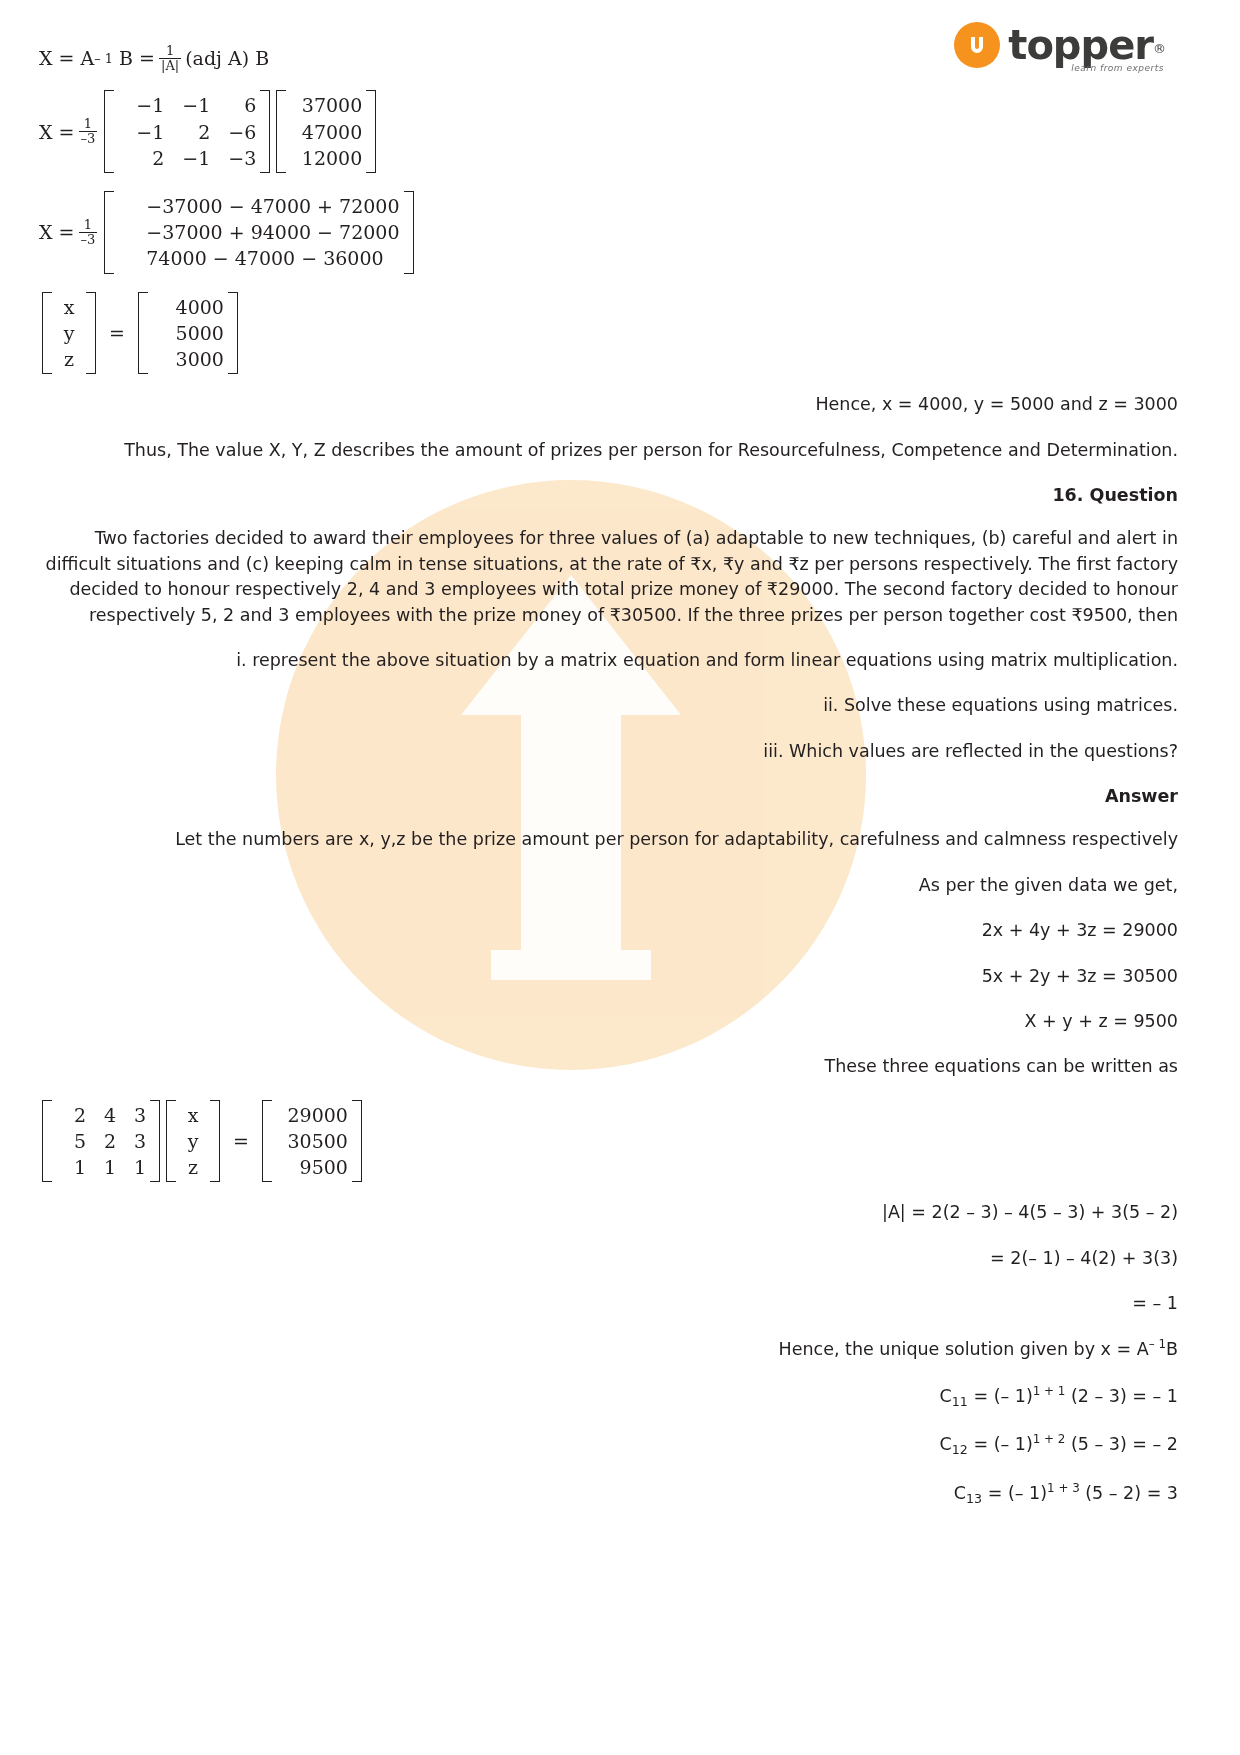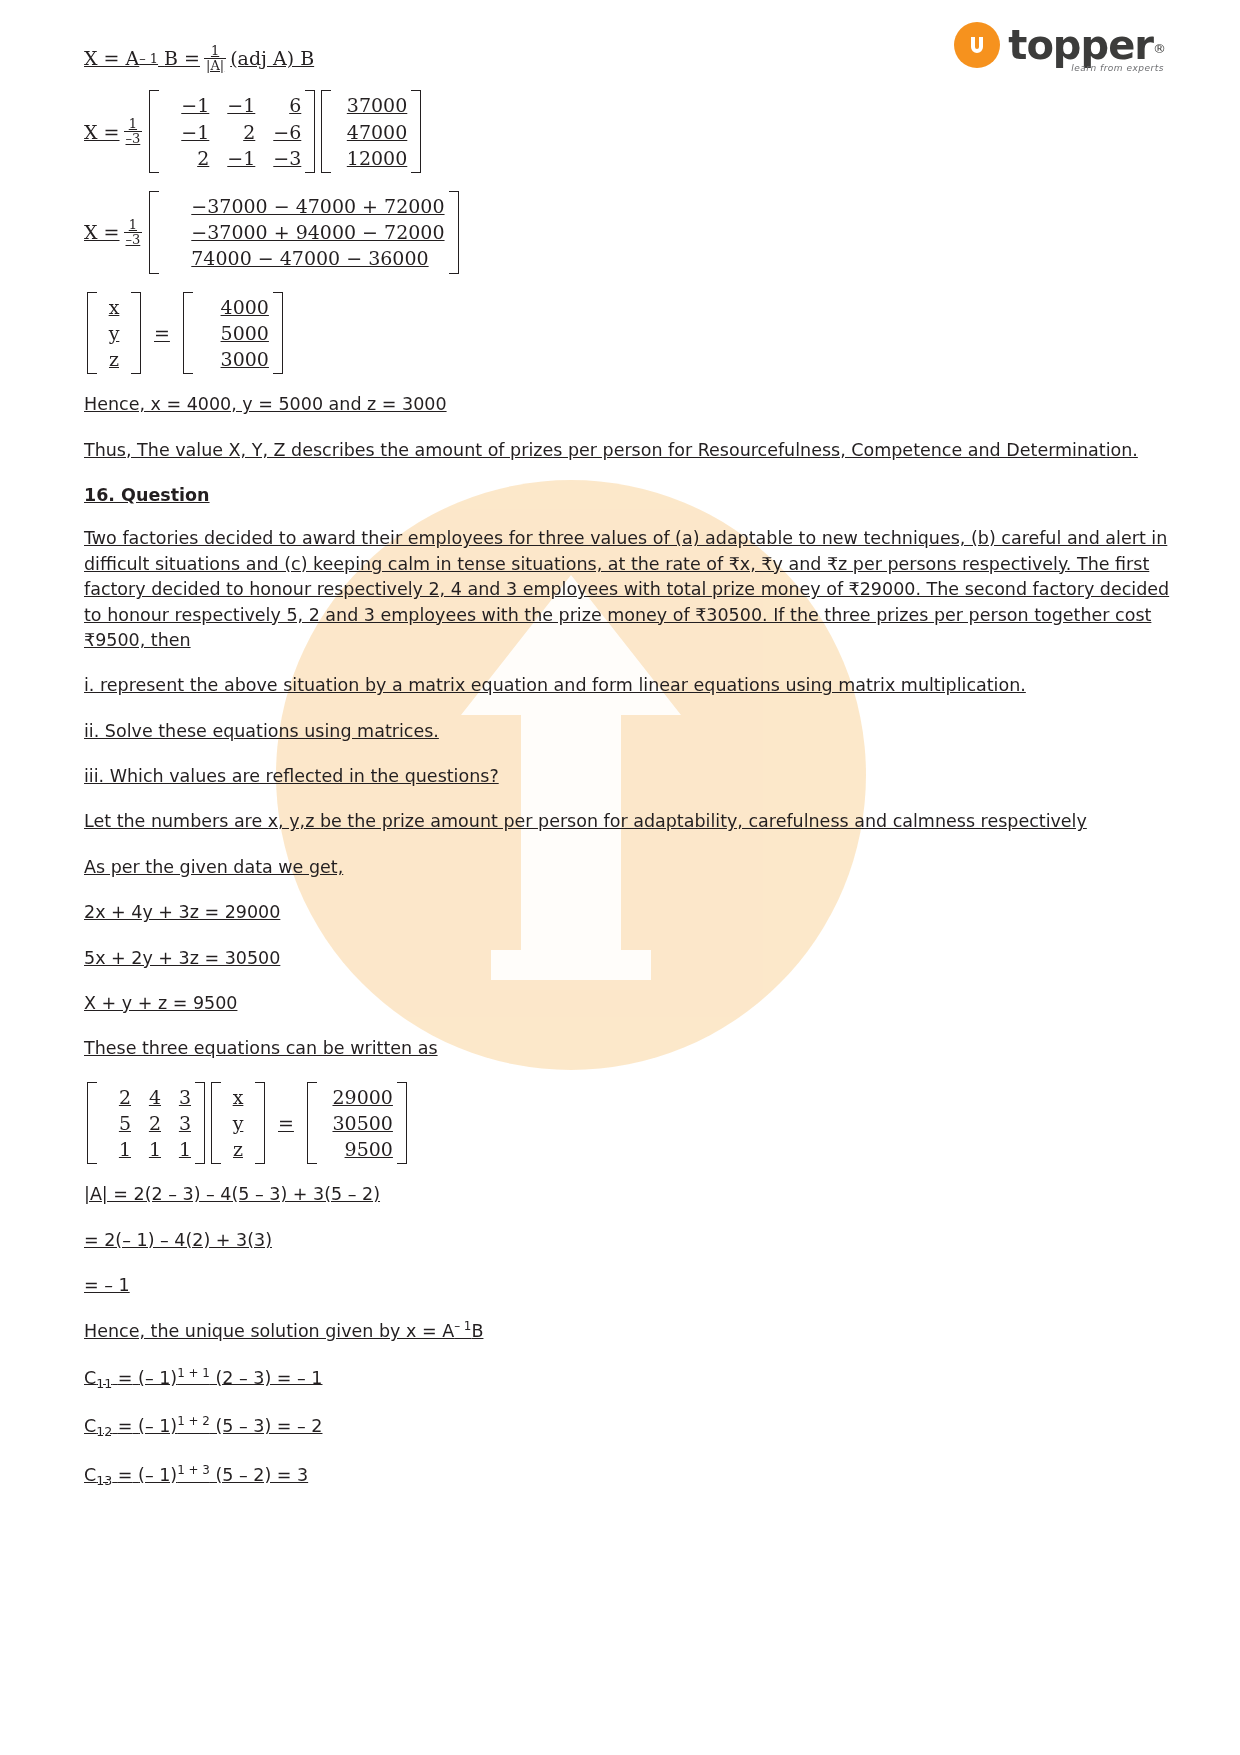--- a/index.html
+++ b/index.html
@@ -77,27 +77,27 @@
     top: 38px;
     font-size: 9px;
     font-style: italic;
     color: #6d6e71;
     letter-spacing: 0.5px;
   }
   
   .content {
     position: relative;
     z-index: 2;
-    padding: 44px 62px 0 84px;
-    text-decoration: underline;
+    padding: 44px 62px 0 39px;
   }
   p {
     margin: 0 0 20px 0;
     font-size: 17.5px;
     line-height: 1.45;
+    text-align: right;
   }
   .qhead {
     font-weight: bold;
     font-size: 17.5px;
     margin: 16px 0 18px 0;
   }
   .ans-head {
     font-weight: bold;
     font-size: 17.5px;
     margin: 0 0 18px 0;
@@ -302,20 +302,21 @@
     <p>Hence, x = 4000, y = 5000 and z = 3000</p>
     <p>Thus, The value X, Y, Z describes the amount of prizes per person for Resourcefulness, Competence and Determination.</p>
 
     <p class="qhead">16. Question</p>
     <p>Two factories decided to award their employees for three values of (a) adaptable to new techniques, (b) careful and alert in difficult situations and (c) keeping calm in tense situations, at the rate of ₹x, ₹y and ₹z per persons respectively. The first factory decided to honour respectively 2, 4 and 3 employees with total prize money of ₹29000. The second factory decided to honour respectively 5, 2 and 3 employees with the prize money of ₹30500. If the three prizes per person together cost ₹9500, then</p>
 
     <p>i. represent the above situation by a matrix equation and form linear equations using matrix multiplication.</p>
     <p>ii. Solve these equations using matrices.</p>
     <p>iii. Which values are reflected in the questions?</p>
 
+    <p class="ans-head">Answer</p>
 
     <p>Let the numbers are x, y,z be the prize amount per person for adaptability, carefulness and calmness respectively</p>
     <p>As per the given data we get,</p>
     <p>2x + 4y + 3z = 29000</p>
     <p>5x + 2y + 3z = 30500</p>
     <p>X + y + z = 9500</p>
     <p>These three equations can be written as</p>
 
     <div class="mathline">
       <span class="matrix">

